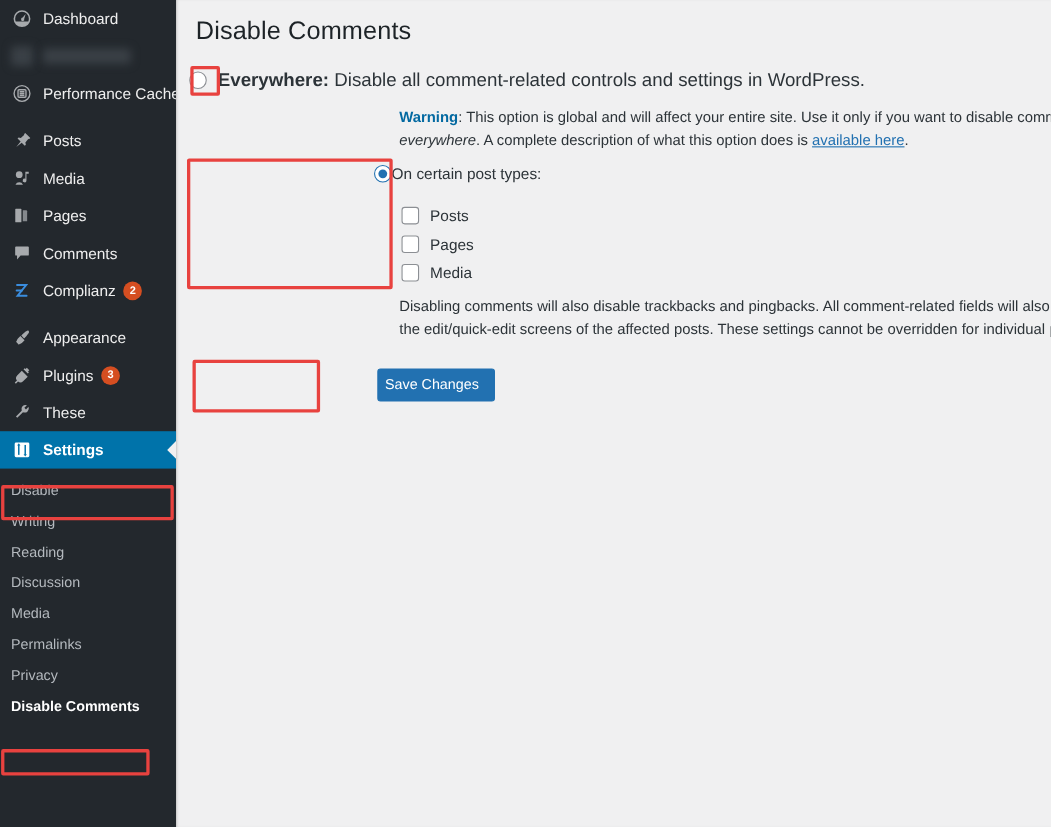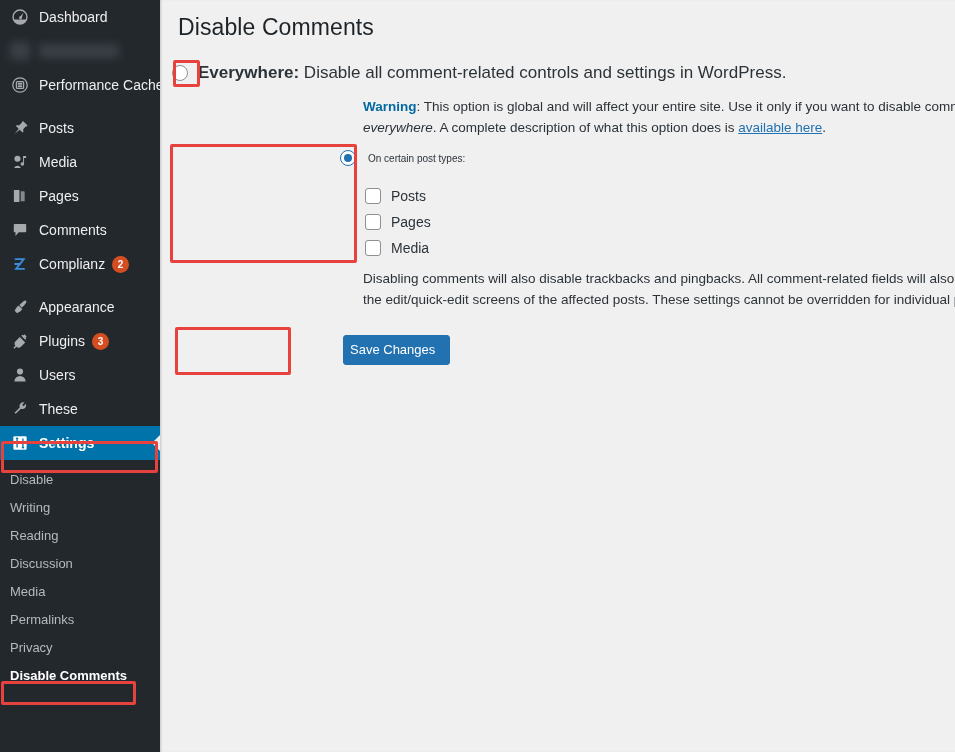--- a/index.html
+++ b/index.html
@@ -155,21 +155,21 @@
   }
   .warning .w-word { color: #0369a1; font-weight: 600; }
   .warning i { font-style: italic; }
   .warning a { color: #2271b1; text-decoration: underline; }
 
   .row-types {
     position: absolute; left: 180px; top: 150px;
     display: flex; align-items: center;
   }
   .types-label {
-    margin-left: 12px; font-size: 10px; color: #2c3338;
+    font-size: 14px; color: #2c3338;
   }
 
   .checklist { position: absolute; left: 205px; top: 183px; }
   .check-row {
     display: flex; align-items: center;
     height: 26px;
   }
   .checkbox {
     width: 16px; height: 16px; flex:none;
     border: 1px solid #8c8f94;
@@ -312,29 +312,20 @@
     <div class="menu-item">
       <span class="ico">
         <svg width="18" height="18" viewBox="0 0 20 20" fill="currentColor">
             <path d="M14.9 2.6 13.6 3.9l-.9-.9-1.2 1.2 4.3 4.3 1.2-1.2-.9-.9 1.3-1.3ZM9.8 5.6 5.1 10.3a3.9 3.9 0 0 0-.2 5.1l-2.2 2.2 1.1 1.1 2.2-2.2a3.9 3.9 0 0 0 5.1-.2l4.7-4.7Z"></path>
           </svg>
       </span>
       <span class="lbl">Plugins</span>
       <span class="badge">3</span>
     </div>
 
-    <div class="menu-item">
-      <span class="ico">
-        <svg width="18" height="18" viewBox="0 0 20 20" fill="currentColor">
-            <circle cx="10" cy="6.2" r="3.4"></circle>
-            <path d="M3.8 17.2a6.2 6.2 0 0 1 12.4 0Z"></path>
-          </svg>
-      </span>
-      <span class="lbl">Users</span>
-    </div>
 
     <div class="menu-item">
       <span class="ico">
         <svg width="18" height="18" viewBox="0 0 20 20" fill="currentColor">
             <path d="M16.6 4.3a4.2 4.2 0 0 1-5.6 5.4L5.2 15.4l-1.3-1.3 5.8-5.8a4.2 4.2 0 0 1 5.3-5.6l-2.6 2.6 1.6 1.6Z"></path>
           </svg>
       </span>
       <span class="lbl">These</span>
     </div>
 

